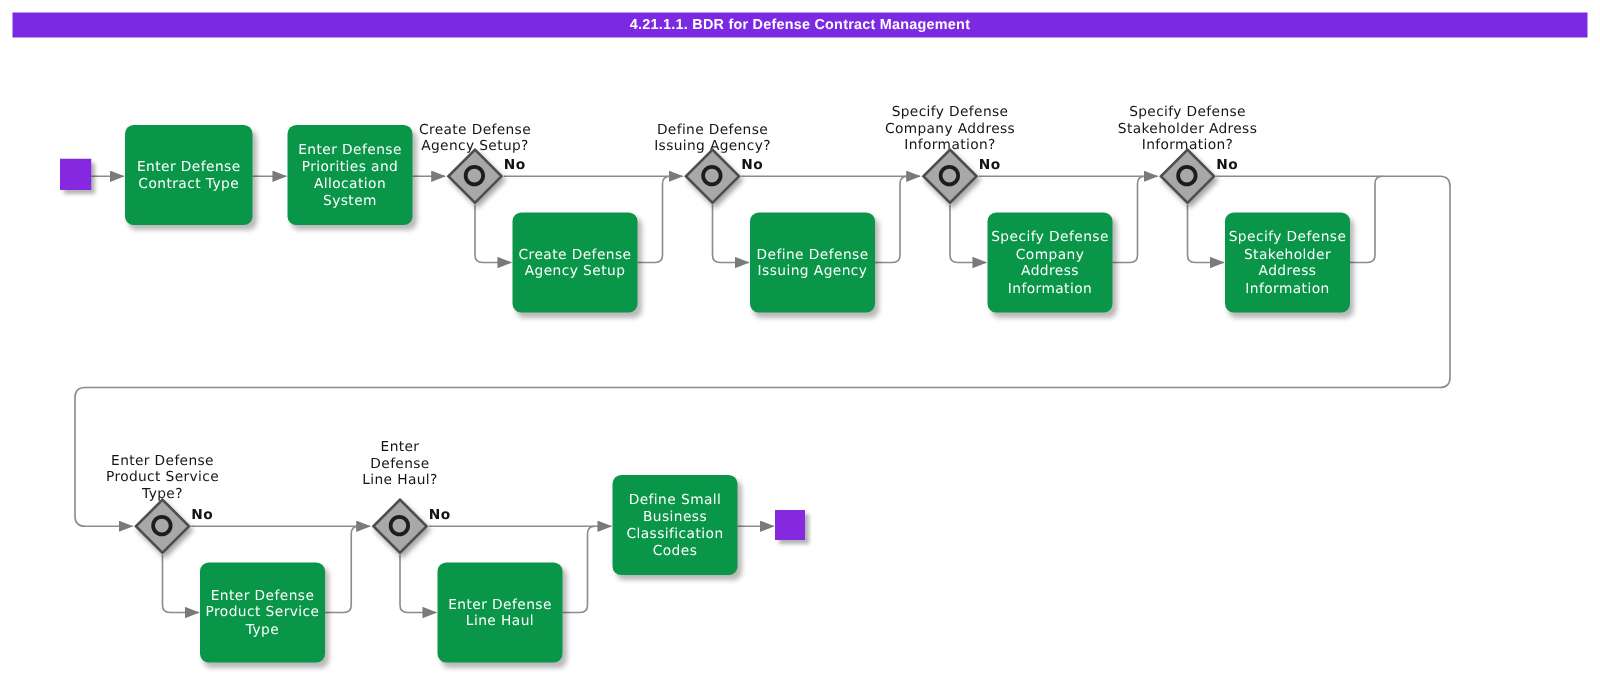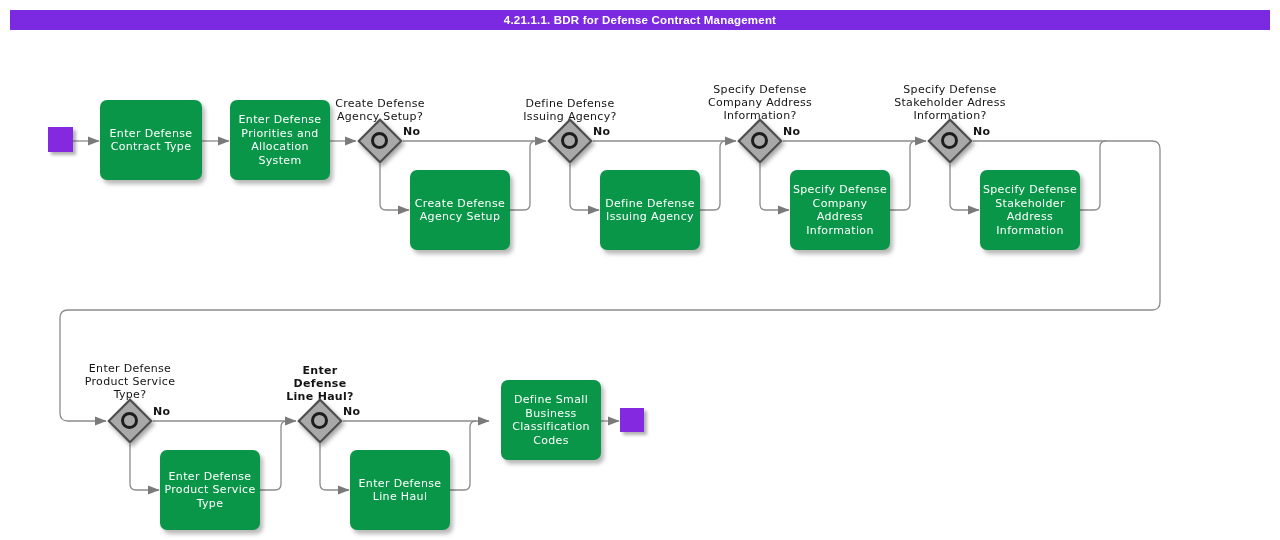--- a/index.html
+++ b/index.html
@@ -96,21 +96,21 @@
   <div class="task" style="left:980px; top:170px;">Specify Defense
 Stakeholder
 Address
 Information</div>
 
   <div class="task" style="left:160px; top:450px;">Enter Defense
 Product Service
 Type</div>
   <div class="task" style="left:350px; top:450px;">Enter Defense
 Line Haul</div>
-  <div class="task" style="left:501px; top:380px;">Define Small
+  <div class="task" style="left:490px; top:380px;">Define Small
 Business
 Classification
 Codes</div>
 
   <div class="decision" style="left:357px; top:118px;">
     <div class="diamond"></div>
     <div class="ring"></div>
   </div>
   <div class="decision" style="left:547px; top:118px;">
     <div class="diamond"></div>
@@ -139,21 +139,21 @@
 Issuing Agency?</div>
   <div class="qlabel" style="left:703px; top:83px; width:114px;">Specify Defense
 Company Address
 Information?</div>
   <div class="qlabel" style="left:888px; top:83px; width:124px;">Specify Defense
 Stakeholder Adress
 Information?</div>
   <div class="qlabel" style="left:73px; top:362px; width:114px;">Enter Defense
 Product Service
 Type?</div>
-  <div class="qlabel" style="left:280px; top:364px; width:80px;font-weight:bold;">Enter
+  <div class="qlabel" style="left:280px; top:351px; width:80px;">Enter
 Defense
 Line Haul?</div>
 
   <div class="nolabel" style="left:403px; top:125px;">No</div>
   <div class="nolabel" style="left:593px; top:125px;">No</div>
   <div class="nolabel" style="left:783px; top:125px;">No</div>
   <div class="nolabel" style="left:973px; top:125px;">No</div>
   <div class="nolabel" style="left:153px; top:405px;">No</div>
   <div class="nolabel" style="left:343px; top:405px;">No</div>
 

